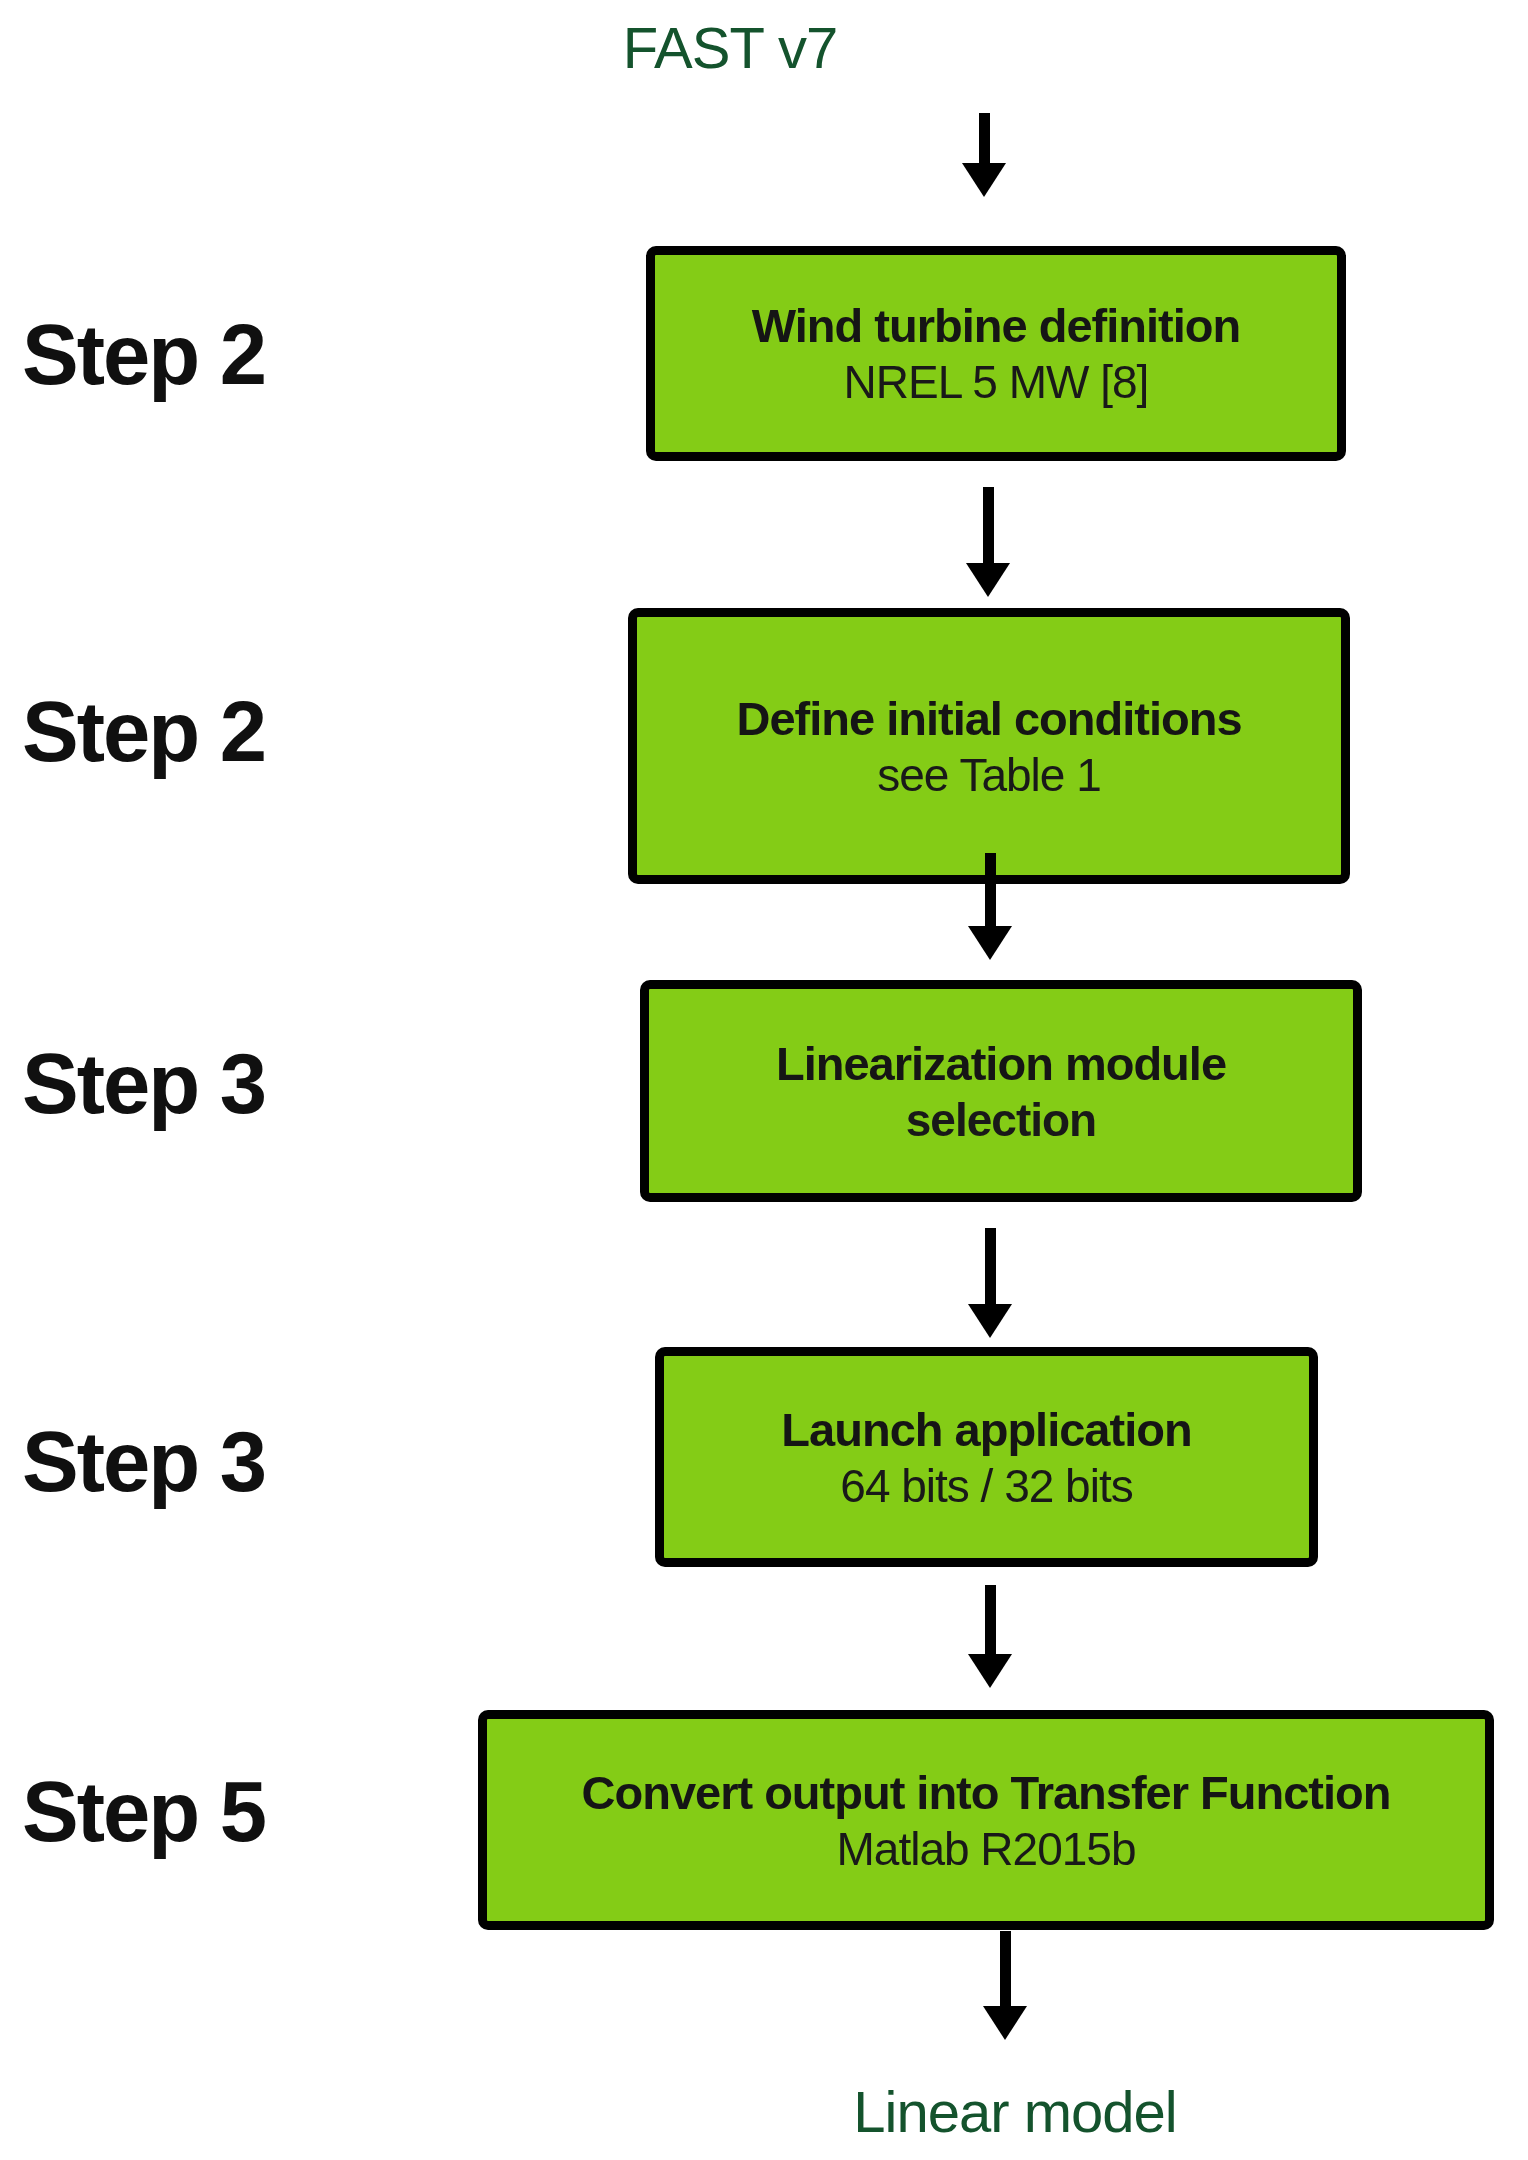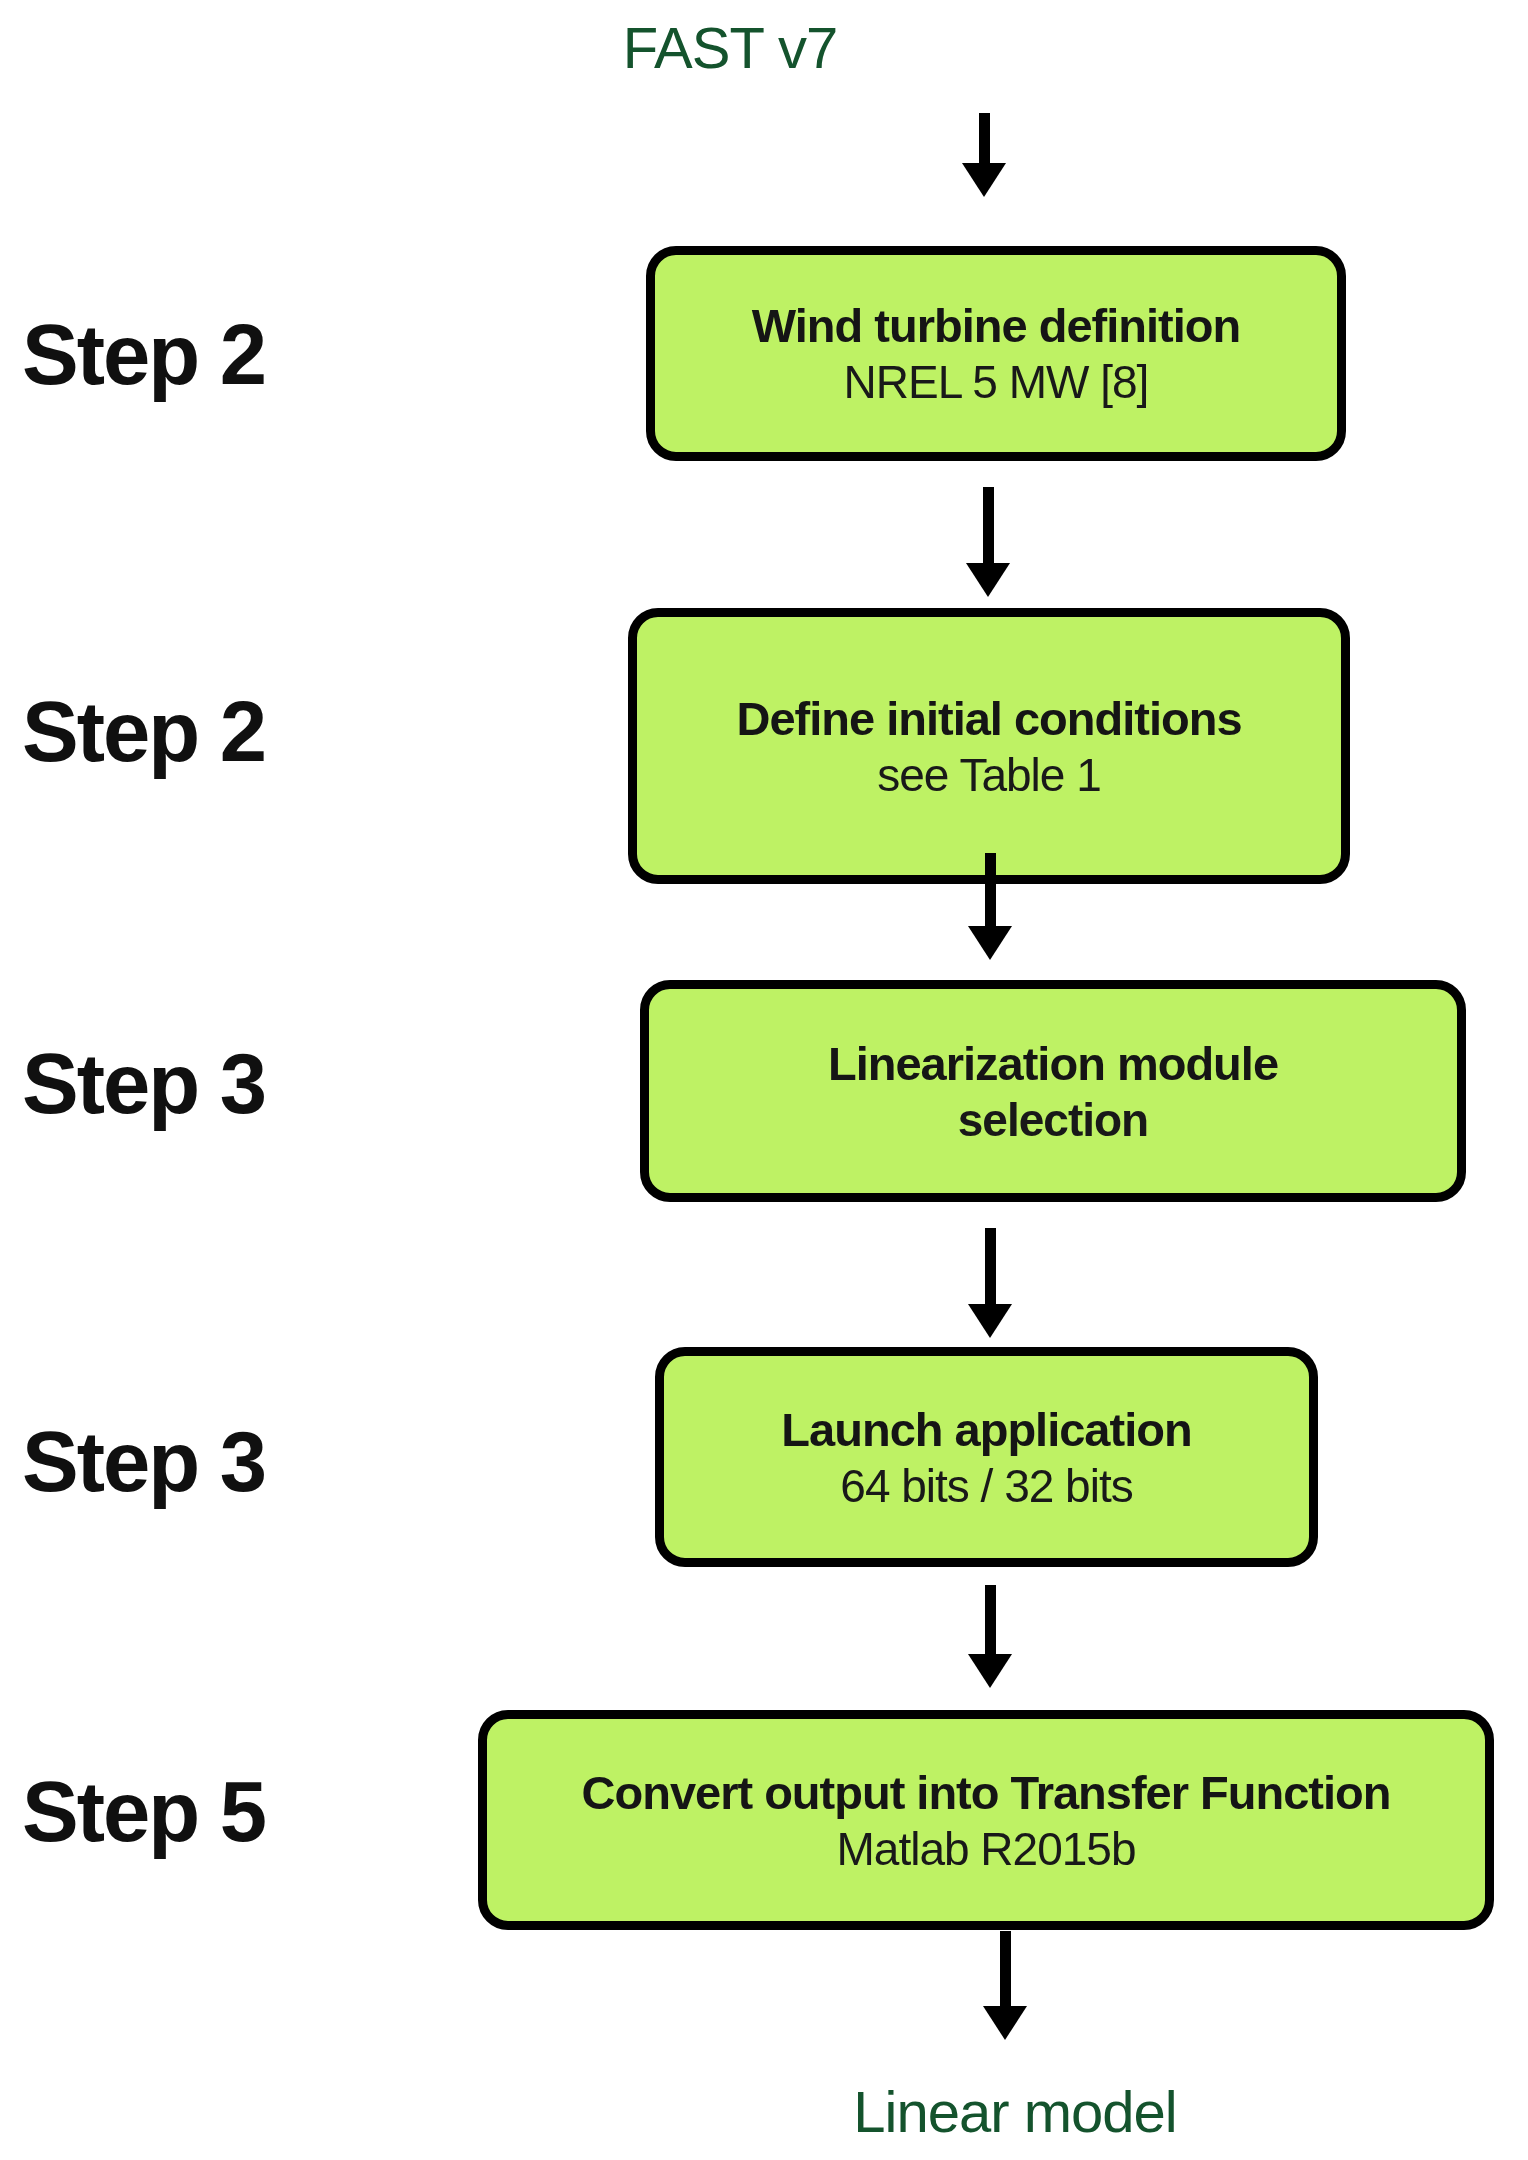--- a/index.html
+++ b/index.html
@@ -40,32 +40,32 @@
     letter-spacing:-2px;
     white-space:nowrap;
     color:#101010;
   }
   .sl1{top:355px;} .sl2{top:732px;} .sl3{top:1084px;} .sl4{top:1462px;} .sl5{top:1812px;}
   
   .box{
     position:absolute;
     box-sizing:border-box;
     border:9px solid #000000;
-    border-radius:30px;
-    background:#bef264;
+    border-radius:10px;
+    background:#84cc16;
     display:flex;
     flex-direction:column;
     align-items:center;
     justify-content:center;
     text-align:center;
     padding:10px 18px;
   }
   .b1{left:646px;top:246px;width:700px;height:215px;}
   .b2{left:628px;top:608px;width:722px;height:276px;}
-  .b3{left:640px;top:980px;width:826px;height:222px;}
+  .b3{left:640px;top:980px;width:722px;height:222px;}
   .b4{left:655px;top:1347px;width:663px;height:220px;}
   .b5{left:478px;top:1710px;width:1016px;height:220px;}
   .box-l1{
     font-size:47px;
     font-weight:700;
     line-height:57px;
     letter-spacing:-1px;
     color:#151515;
   }
   .box-l2{

